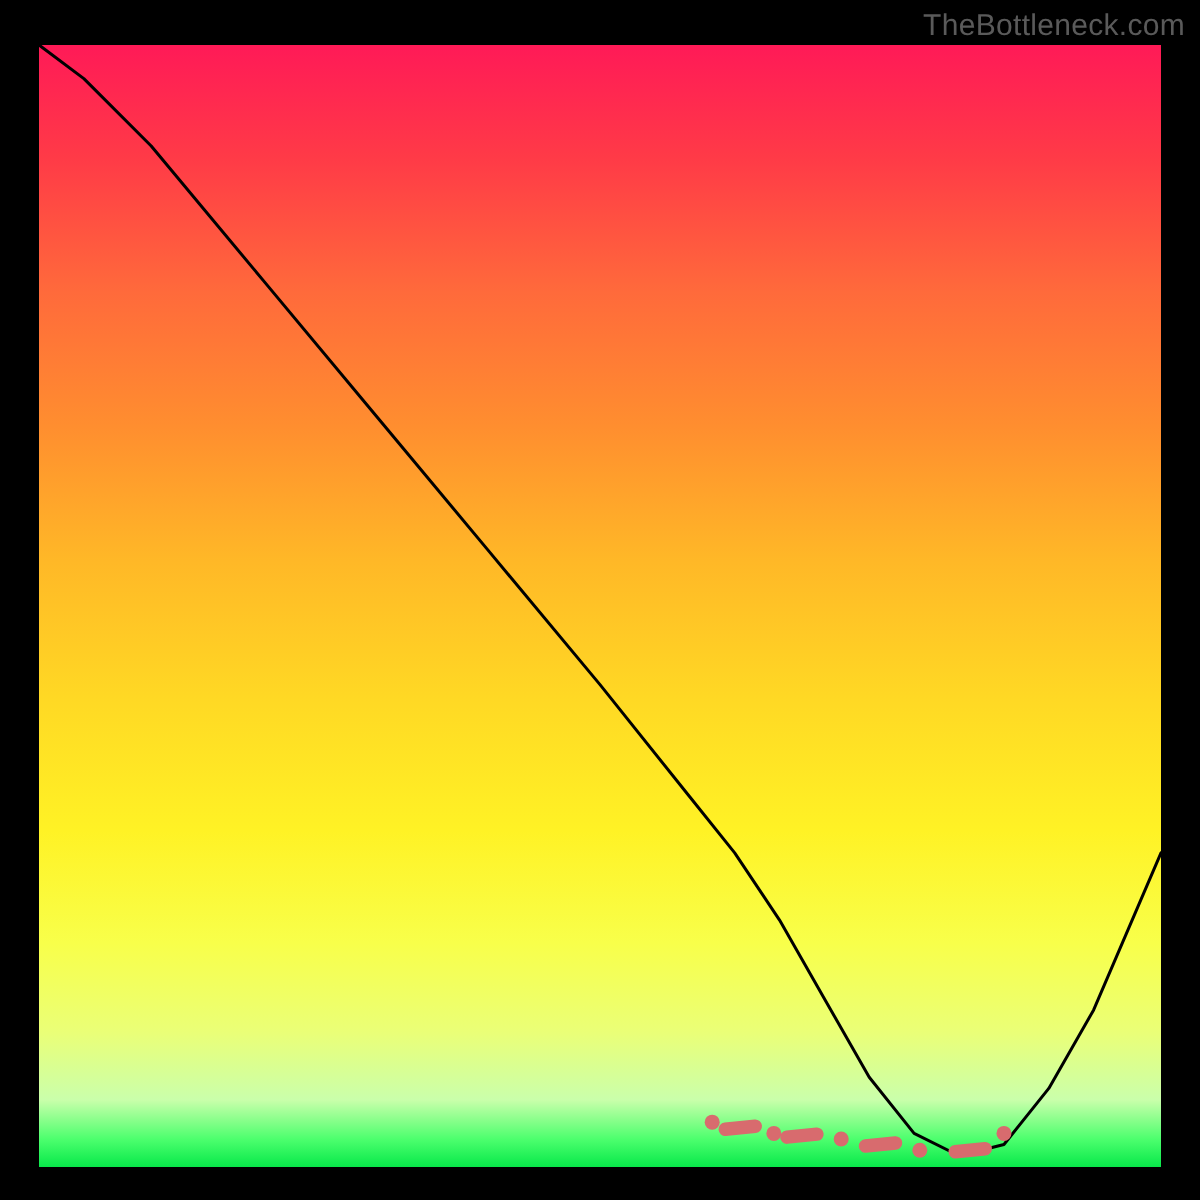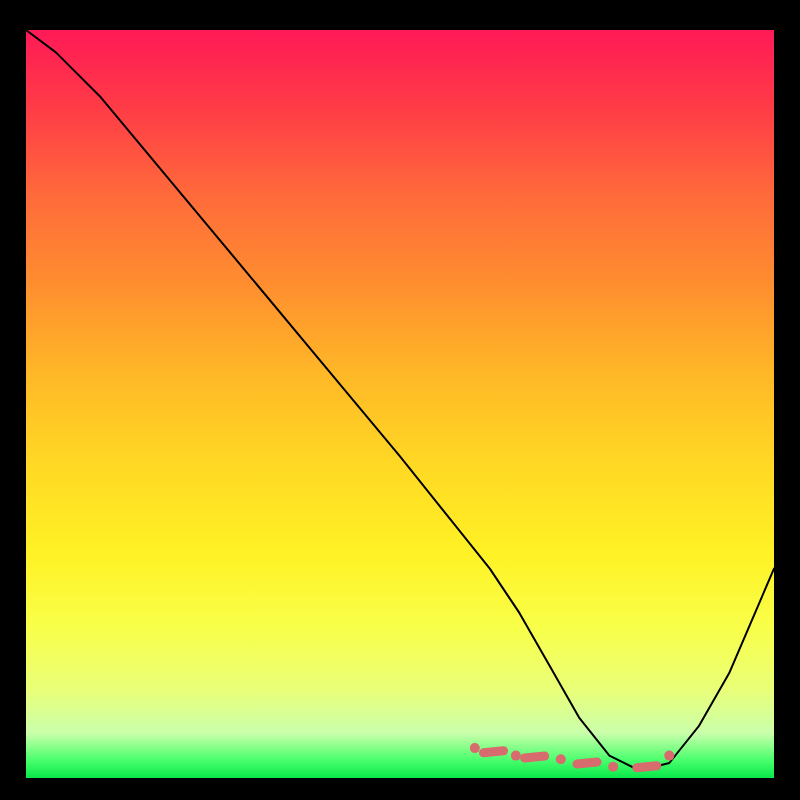--- a/index.html
+++ b/index.html
@@ -69,20 +69,21 @@
   .dash {
     stroke: #d86b6e;
     stroke-width: 9;
     stroke-linecap: round;
   }
 </style>
 </head>
 <body>
 
 <div class="frame">
+  <div class="watermark">TheBottleneck.com</div>
 
   <div class="plot">
     <svg class="curve" viewBox="0 0 748 748" preserveAspectRatio="none">
 
       <path id="curve-path" class="curve-path" d="M0.0 0.0 L29.9 22.4 L74.8 67.3 L149.6 157.1 L224.4 246.8 L299.2 336.6 L374.0 426.4 L433.8 501.2 L463.8 538.6 L493.7 583.4 L523.6 635.8 L553.5 688.2 L583.4 725.6 L613.4 740.5 L643.3 733.0 L673.2 695.6 L703.1 643.3 L748.0 538.6"></path>
 
       <g id="markers">
           <circle class="dot" cx="448.8" cy="718.1" r="5"></circle>
           <line class="dash" x1="457.5" y1="722.8" x2="477.5" y2="720.8"></line>
           <circle class="dot" cx="489.9" cy="725.6" r="5"></circle>

